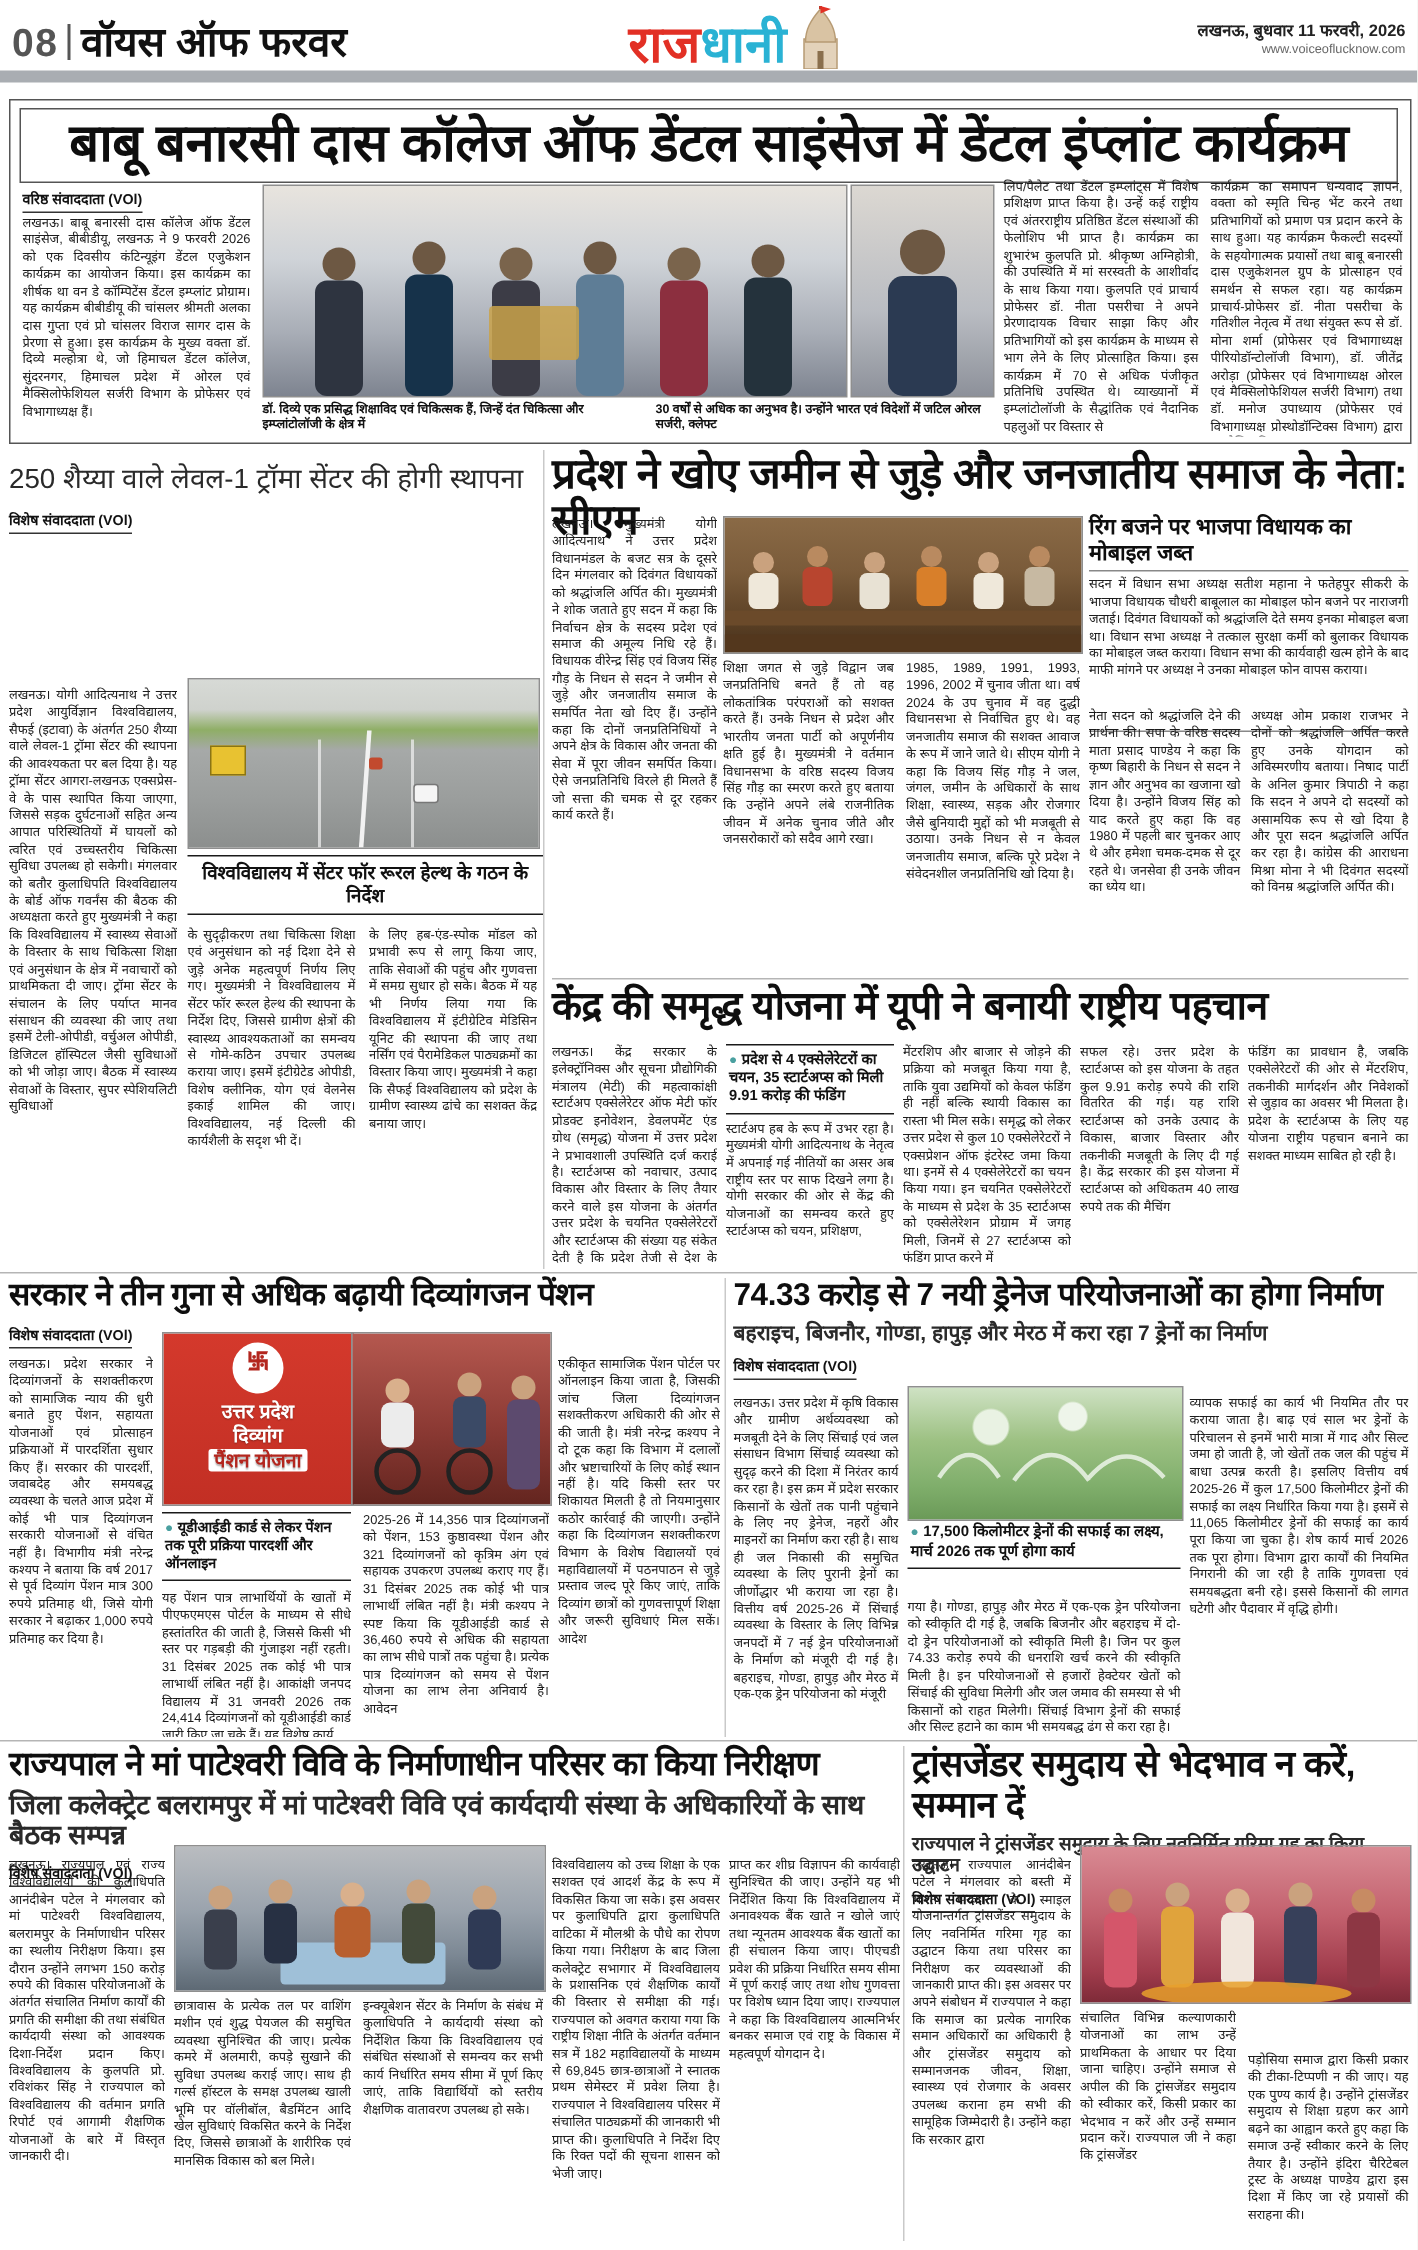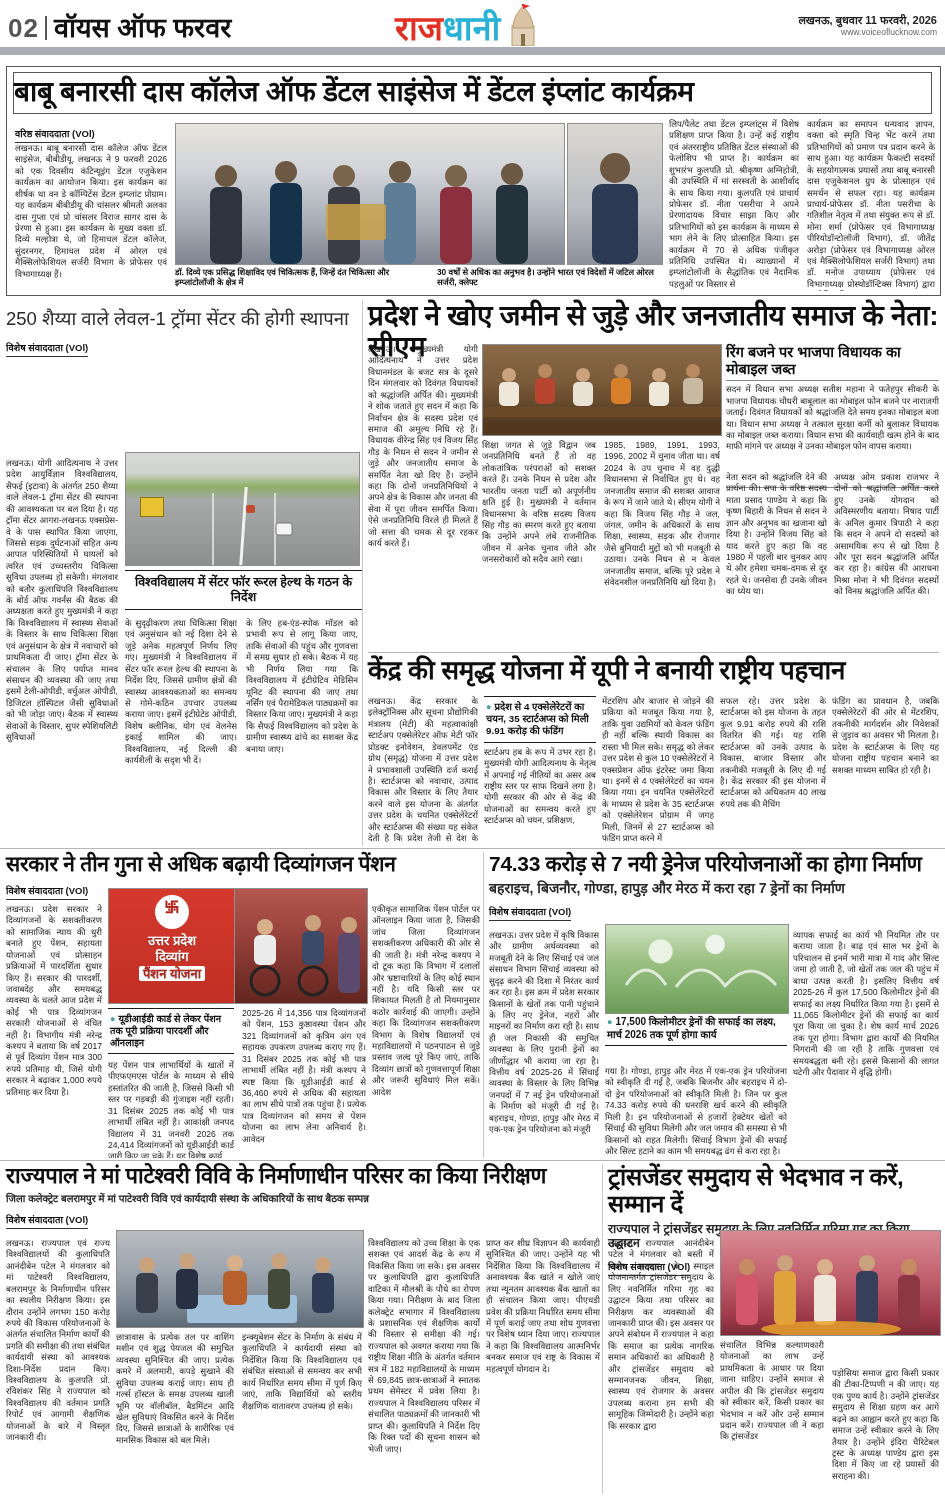--- a/index.html
+++ b/index.html
@@ -5,21 +5,21 @@
   html,body{margin:0;padding:0;background:#f2f2ee;}
   body{width:945px;height:1500px;position:relative;font-family:"Liberation Sans","DejaVu Sans",sans-serif;color:#1a1a1a;}
   .page{position:absolute;left:0;top:0;width:945px;height:1500px;background:#ffffff;overflow:hidden;}
   .abs{position:absolute;}
   
   .hdr-band{position:absolute;left:0;top:47px;width:945px;height:8px;background:#a9adb2;}
   .pagenum{font-size:26px;font-weight:800;color:#555;letter-spacing:1px;}
   .pagebar{display:inline-block;width:2px;height:24px;background:#555;margin:0 7px -3px 6px;}
   .papername{font-size:27px;font-weight:800;color:#111;}
   .masthead{font-size:34px;font-weight:800;letter-spacing:0;}
-  .mh-red{color:#e23025;}
+  .mh-red{color:#e23025;margin-left:24px;}
   .mh-cyan{color:#2ab2d4;}
   .dateline{font-size:11px;font-weight:700;color:#222;text-align:right;}
   .website{font-size:8.5px;color:#666;text-align:right;text-decoration:none;display:block;}
   
   .hl{font-weight:800;color:#0e0e0e;line-height:1.12;letter-spacing:-0.3px;}
   .subhl{font-weight:600;color:#2a2a2a;line-height:1.15;}
   .byline{font-size:9.5px;font-weight:700;color:#111;border-bottom:1.5px solid #333;display:inline-block;padding-bottom:2px;}
   .col{font-size:8.6px;line-height:1.33;text-align:justify;color:#1c1c1c;overflow:hidden;}
   .cap{font-size:8.3px;font-weight:700;color:#111;line-height:1.25;}
   .vr{position:absolute;width:1px;background:#c9c9c9;}
@@ -44,21 +44,21 @@
   .poster-in{position:absolute;inset:0;display:flex;flex-direction:column;align-items:center;}
   .uplogo{width:34px;height:34px;border-radius:50%;background:#fff;margin-top:6px;display:flex;align-items:center;justify-content:center;font-size:18px;color:#b3261e;font-weight:800;}
   .poster-t{color:#fff;font-weight:800;text-align:center;line-height:1.25;font-size:13px;margin-top:4px;text-shadow:0 1px 1px rgba(0,0,0,.3);}
 </style>
 </head>
 <body>
 
 <div class="page">
 
   <div class="abs" style="left:8px;top:8px;">
-    <span class="pagenum">02</span><span class="pagebar"></span><span class="papername">वॉयस ऑफ फरवर</span>
+    <span class="pagenum">08</span><span class="pagebar"></span><span class="papername">वॉयस ऑफ फरवर</span>
   </div>
 
   <div class="abs" style="left:395px;top:4px;display:flex;align-items:center;">
     <span class="masthead"><span class="mh-red">राज</span><span class="mh-cyan">धानी</span></span>
     <span style="margin-left:4px;">
       <svg width="38" height="42" viewBox="0 0 38 42">
         <rect x="8" y="22" width="22" height="20" fill="#e3d2ba" stroke="#b79b74" stroke-width="1"></rect>
         <path d="M19 2 C12 10 9 16 9 24 L29 24 C29 16 26 10 19 2 Z" fill="#d9c3a3" stroke="#b79b74" stroke-width="1"></path>
         <rect x="17" y="30" width="4" height="12" fill="#8a6f4d"></rect>
         <line x1="19" y1="2" x2="19" y2="0" stroke="#c0392b" stroke-width="2"></line>
@@ -68,21 +68,21 @@
   </div>
 
   <div class="abs" style="right:8px;top:12px;width:200px;">
     <div class="dateline">लखनऊ, बुधवार 11 फरवरी, 2026</div>
     <a href="#" class="website">www.voiceoflucknow.com</a>
   </div>
 
   <div class="hdr-band"></div>
 
   <div class="abs" style="left:6px;top:66px;width:933px;height:228px;border:1.5px solid #555;">
-    <div class="abs hl" style="left:6px;top:5px;width:917px;border:1.5px solid #555;font-size:28px;padding:3px 0 6px 0;">बाबू बनारसी दास कॉलेज ऑफ डेंटल साइंसेज में डेंटल इंप्लांट कार्यक्रम</div>
+    <div class="abs hl" style="left:6px;top:5px;width:917px;border:1.5px solid #555;font-size:35px;text-align:center;padding:3px 0 6px 0;">बाबू बनारसी दास कॉलेज ऑफ डेंटल साइंसेज में डेंटल इंप्लांट कार्यक्रम</div>
     <div class="abs" style="left:8px;top:56px;"><span class="byline">वरिष्ठ संवाददाता (VOl)</span></div>
     <div class="col abs" style="left:8px;top:76px;width:152px;height:146px;">लखनऊ। बाबू बनारसी दास कॉलेज ऑफ डेंटल साइंसेज, बीबीडीयू, लखनऊ ने 9 फरवरी 2026 को एक दिवसीय कंटिन्यूइंग डेंटल एजुकेशन कार्यक्रम का आयोजन किया। इस कार्यक्रम का शीर्षक था वन डे कॉम्पिटेंस डेंटल इम्प्लांट प्रोग्राम। यह कार्यक्रम बीबीडीयू की चांसलर श्रीमती अलका दास गुप्ता एवं प्रो चांसलर विराज सागर दास के प्रेरणा से हुआ। इस कार्यक्रम के मुख्य वक्ता डॉ. दिव्ये मल्होत्रा थे, जो हिमाचल डेंटल कॉलेज, सुंदरनगर, हिमाचल प्रदेश में ओरल एवं मैक्सिलोफेशियल सर्जरी विभाग के प्रोफेसर एवं विभागाध्यक्ष हैं।</div>
 
     <div class="ph ph-dental" style="left:168px;top:56px;width:388px;height:140px;">
       <svg width="388" height="140" viewBox="0 0 388 140">
         <g fill="#2e3440">
             <circle cx="50" cy="52" r="11" fill="#6d5843"></circle>
             <rect x="34" y="63" width="32" height="77" rx="8"></rect>
           </g>
         <g fill="#16324a">
@@ -270,21 +270,21 @@
       <div class="bulletbox" style="font-size:10px;border-top:none;border-bottom:1.6px solid #1a1a1a;padding-top:0;"><span class="bdot">●</span><span>17,500 किलोमीटर ड्रेनों की सफाई का लक्ष्य, मार्च 2026 तक पूर्ण होगा कार्य</span></div>
     </div>
     <div class="col abs" style="left:116px;top:214px;width:182px;height:92px;">गया है। गोण्डा, हापुड़ और मेरठ में एक-एक ड्रेन परियोजना को स्वीकृति दी गई है, जबकि बिजनौर और बहराइच में दो-दो ड्रेन परियोजनाओं को स्वीकृति मिली है। जिन पर कुल 74.33 करोड़ रुपये की धनराशि खर्च करने की स्वीकृति मिली है। इन परियोजनाओं से हजारों हेक्टेयर खेतों को सिंचाई की सुविधा मिलेगी और जल जमाव की समस्या से भी किसानों को राहत मिलेगी। सिंचाई विभाग ड्रेनों की सफाई और सिल्ट हटाने का काम भी समयबद्ध ढंग से करा रहा है।</div>
     <div class="col abs" style="left:304px;top:78px;width:146px;height:228px;">व्यापक सफाई का कार्य भी नियमित तौर पर कराया जाता है। बाढ़ एवं साल भर ड्रेनों के परिचालन से इनमें भारी मात्रा में गाद और सिल्ट जमा हो जाती है, जो खेतों तक जल की पहुंच में बाधा उत्पन्न करती है। इसलिए वित्तीय वर्ष 2025-26 में कुल 17,500 किलोमीटर ड्रेनों की सफाई का लक्ष्य निर्धारित किया गया है। इसमें से 11,065 किलोमीटर ड्रेनों की सफाई का कार्य पूरा किया जा चुका है। शेष कार्य मार्च 2026 तक पूरा होगा। विभाग द्वारा कार्यों की नियमित निगरानी की जा रही है ताकि गुणवत्ता एवं समयबद्धता बनी रहे। इससे किसानों की लागत घटेगी और पैदावार में वृद्धि होगी।</div>
   </div>
 
   <div class="hr" style="left:0px;top:1160px;width:945px;"></div>
 
   <div class="abs" style="left:6px;top:1164px;width:594px;height:330px;">
     <div class="hl" style="font-size:22px;">राज्यपाल ने मां पाटेश्वरी विवि के निर्माणाधीन परिसर का किया निरीक्षण</div>
-    <div class="subhl" style="font-size:10px;margin-top:4px;font-weight:600;">जिला कलेक्ट्रेट बलरामपुर में मां पाटेश्वरी विवि एवं कार्यदायी संस्था के अधिकारियों के साथ बैठक सम्पन्न</div>
+    <div class="subhl" style="font-size:18px;margin-top:4px;font-weight:600;">जिला कलेक्ट्रेट बलरामपुर में मां पाटेश्वरी विवि एवं कार्यदायी संस्था के अधिकारियों के साथ बैठक सम्पन्न</div>
     <div style="margin-top:5px;"><span class="byline">विशेष संवाददाता (VOl)</span></div>
 
     <div class="col abs" style="left:0px;top:74px;width:104px;height:256px;">लखनऊ। राज्यपाल एवं राज्य विश्वविद्यालयों की कुलाधिपति आनंदीबेन पटेल ने मंगलवार को मां पाटेश्वरी विश्वविद्यालय, बलरामपुर के निर्माणाधीन परिसर का स्थलीय निरीक्षण किया। इस दौरान उन्होंने लगभग 150 करोड़ रुपये की विकास परियोजनाओं के अंतर्गत संचालित निर्माण कार्यों की प्रगति की समीक्षा की तथा संबंधित कार्यदायी संस्था को आवश्यक दिशा-निर्देश प्रदान किए। विश्वविद्यालय के कुलपति प्रो. रविशंकर सिंह ने राज्यपाल को विश्वविद्यालय की वर्तमान प्रगति रिपोर्ट एवं आगामी शैक्षणिक योजनाओं के बारे में विस्तृत जानकारी दी।</div>
 
     <div class="ph ph-map" style="left:110px;top:66px;width:246px;height:96px;">
       <svg width="246" height="96" viewBox="0 0 246 96">
         <rect x="70" y="64" width="110" height="28" rx="3" fill="#9fc0d8"></rect>
         <g>
             <circle cx="30" cy="34" r="8" fill="#caa27e"></circle>
             <rect x="19" y="42" width="22" height="40" rx="6" fill="#3a3f4c"></rect>

